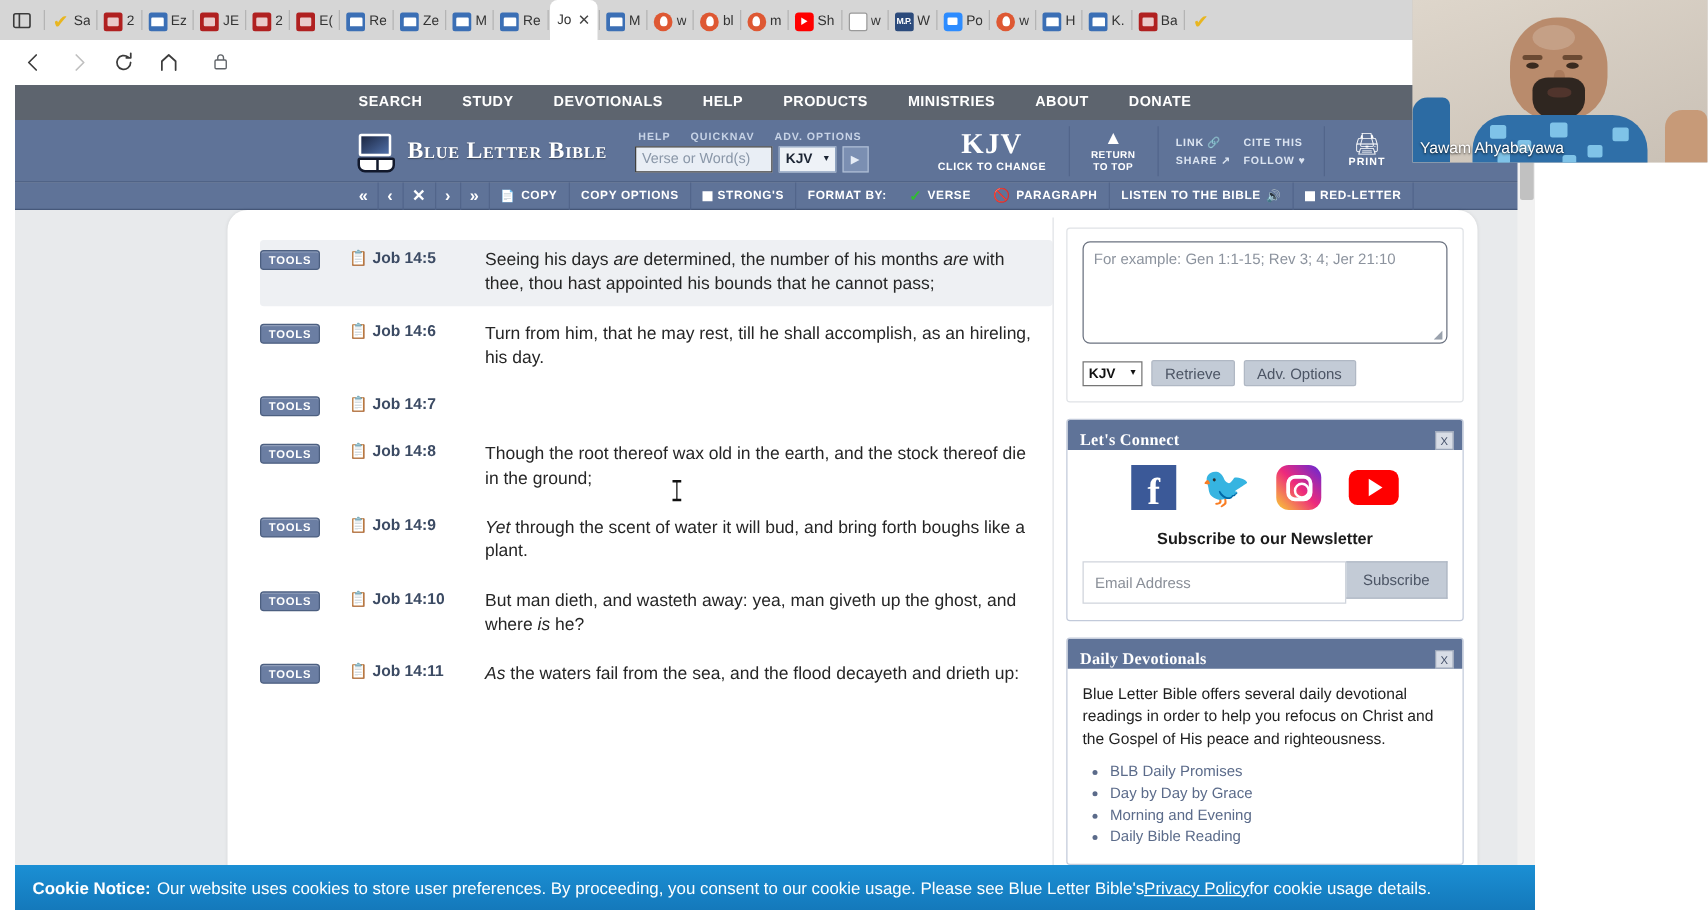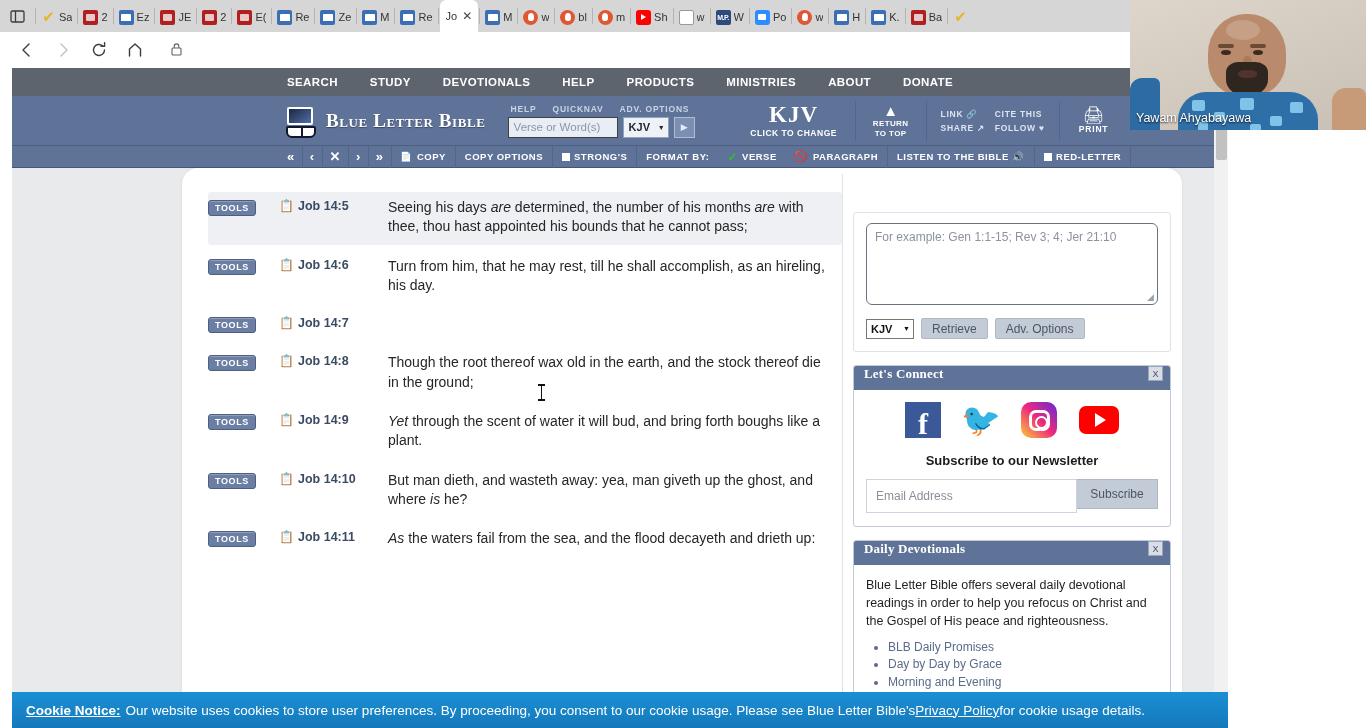--- a/index.html
+++ b/index.html
@@ -161,39 +161,39 @@
     box-shadow:inset 0 1px 0 rgba(255,255,255,.25);
   }
   .copy-ico { flex:0 0 auto; width:22px; margin-left:20px; margin-top:1px;
               color:#7a8699; font-size:12px; text-align:center; }
   .vref { flex:0 0 auto; width:90px; font-size:12.5px; font-weight:bold; color:#3b4a63; margin-top:1px; }
   .vtext { flex:1; font-size:14px; color:#262626; line-height:1.38; }
   .vtext i { font-style:italic; }
 
   .divider-v { width:1px; background:#dfe2e6; margin-top:6px; }
 
-  .rail { width:338px; padding:14px 10px 0 10px;margin-top:30px; }
+  .rail { width:338px; padding:14px 10px 0 10px; }
   .search-card {
     background:#ffffff; border:1px solid #dfe2e6; border-radius:3px; padding:10px 12px 12px 12px;
   }
   .search-area {
     width:100%; height:82px; border:1px solid #6b7280; border-radius:6px;
     font-size:12px; color:#8c939e; padding:6px 8px; background:#ffffff;
     position:relative;
   }
   .resize-grip { position:absolute; right:3px; bottom:2px; color:#9aa2ad; font-size:9px; }
   .search-ctrl { display:flex; align-items:center; gap:7px; margin-top:13px; }
   .sel-kjv { width:48px; height:20px; border:1px solid #767676; background:#fff;
              font-size:11px; font-weight:bold; color:#111; display:flex;
              align-items:center; justify-content:space-between; padding:0 3px 0 4px; }
   .btn-grey { height:21px; background:#c3cbd6; border:1px solid #b0b8c4; border-radius:2px;
               font-size:12px; color:#4c5565; padding:0 10px; display:flex; align-items:center; }
 
   .panel { margin-top:13px; border:1px solid #c2cada; border-radius:3px; background:#ffffff; overflow:hidden; }
-  .panel-hd { height:24px; background:#5f7398; display:flex; align-items:flex-start;
+  .panel-hd { height:24px; background:#5f7398; display:flex; align-items:flex-end;
               justify-content:space-between; padding:0 7px 0 10px; }
   .panel-hd .t { font-size:13px; font-weight:bold; color:#ffffff;
                  font-family:"Liberation Serif", serif; letter-spacing:0.2px; }
   .panel-x { width:15px; height:15px; background:#d8dde6; border:1px solid #9aa5b8;
              font-size:9px; color:#44506a; display:flex; align-items:center; justify-content:center; }
   .panel-bd { padding:12px 12px 13px 12px; }
 
   .socials { display:flex; align-items:center; justify-content:center; gap:22px; }
   .s-fb { width:36px; height:36px; background:#3b5998; color:#fff;
           font-family:"Liberation Serif", serif; font-size:30px; font-weight:bold;
@@ -229,21 +229,21 @@
   .pscroll .ar { position:absolute; left:0; width:14px; height:14px; color:#6e6e6e;
                  font-size:8px; display:flex; align-items:center; justify-content:center; }
 
   
   .cookie {
     position:absolute; left:0; bottom:0; width:1352px; height:36px;
     background:linear-gradient(180deg,#1b8fd4,#1479bb);
     display:flex; align-items:center; padding:0 14px; gap:0;
     color:#ffffff; font-size:13.5px;
   }
-  .cookie b { font-weight:bold; margin-right:5px;text-decoration:underline; }
+  .cookie b { font-weight:bold; margin-right:5px; }
   .cookie u { text-decoration:underline; }
   .cookie-ok { margin-left:auto; width:40px; height:26px; background:#eb9b18;
                color:#ffffff; font-size:15px; font-weight:bold;
                display:flex; align-items:center; justify-content:center; }
 
   
   .webcam { position:absolute; right:0; top:0; width:236px; height:130px;
             background:#cfc7bd; overflow:hidden; z-index:40; }
   .wc-wall { position:absolute; inset:0; background:linear-gradient(160deg,#ded6cb,#c9c0b5); }
   .wc-head { position:absolute; left:78px; top:14px; width:78px; height:82px;

